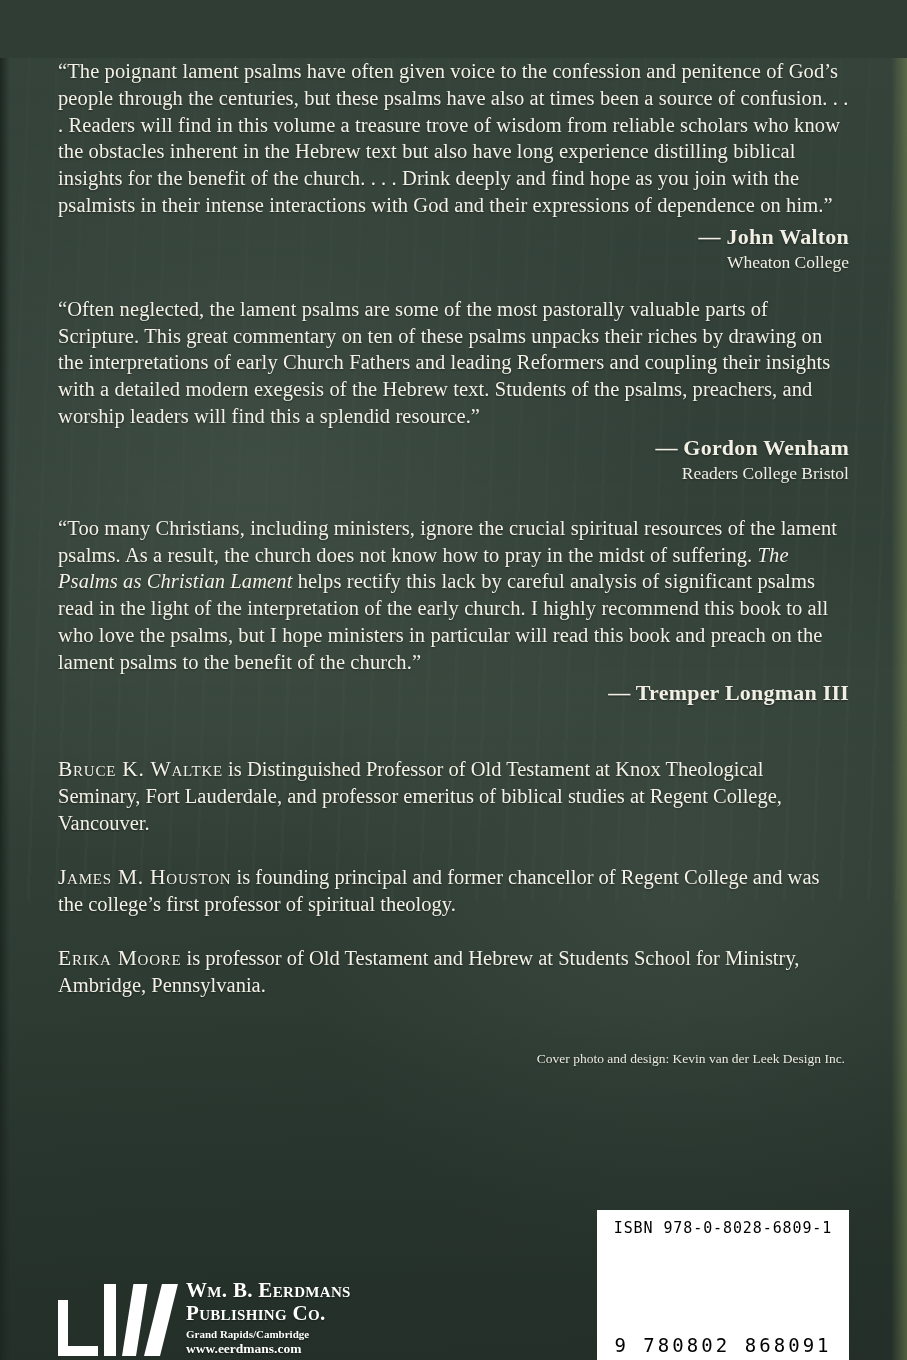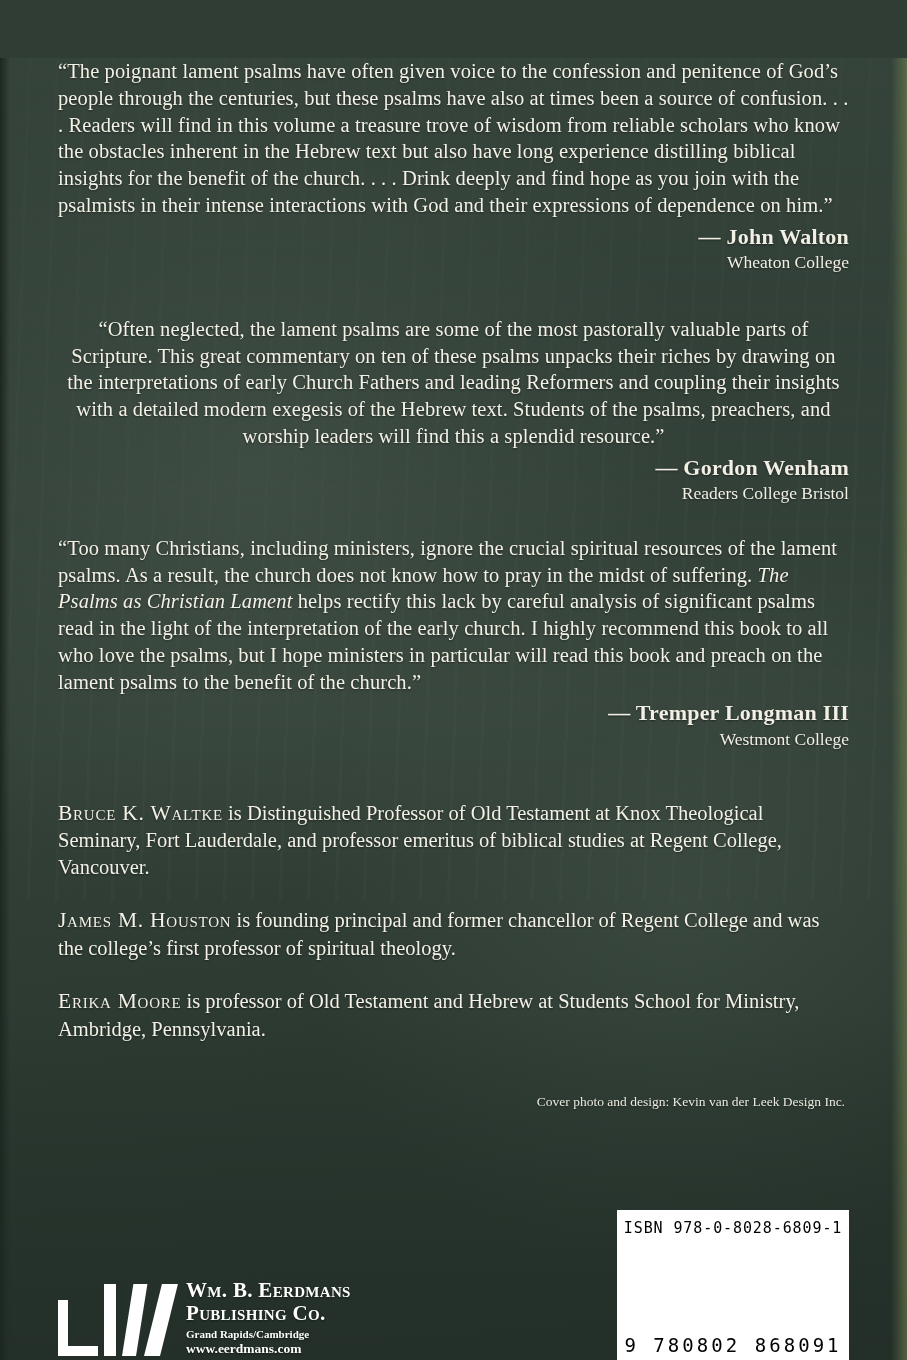--- a/index.html
+++ b/index.html
@@ -69,21 +69,21 @@
 
   .blurb {
     font-size: 20.5px;
     line-height: 1.305;
     letter-spacing: 0.005em;
     color: #f4f1e6;
     text-align: left;
     text-shadow: 0 1px 2px rgba(0,0,0,0.45);
   }
   .blurb-1 { margin-top: 58px; }
-  .blurb-2 { margin-top: 42px; text-align: center; }
+  .blurb-2 { margin-top: 22px; }
   .blurb-3 { margin-top: 30px; }
   .blurb .ital { font-style: italic; }
 
   .attrib {
     text-align: right;
     margin-top: 4px;
     text-shadow: 0 1px 2px rgba(0,0,0,0.45);
   }
   .attrib .name {
     font-size: 22px;
@@ -176,21 +176,21 @@
     margin-top: 2px;
   }
   .pub-text .l4 {
     font-size: 13.5px;
     font-weight: bold;
     margin-top: 1px;
   }
 
   .isbn-box {
     background: #ffffff;
-    width: 232px;
+    width: 252px;
     height: 150px;
     box-sizing: border-box;
     padding: 9px 10px 6px 10px;
     display: flex;
     flex-direction: column;
     align-items: center;
     gap: 44px;
   }
   .isbn-text {
     font-family: "DejaVu Sans Mono", monospace;
@@ -239,21 +239,20 @@
 
     <div class="blurb blurb-2">“Often neglected, the lament psalms are some of the most pastorally valuable parts of Scripture. This great commentary on ten of these psalms unpacks their riches by drawing on the interpretations of early Church Fathers and leading Reformers and coupling their insights with a detailed modern exegesis of the Hebrew text. Students of the psalms, preachers, and worship leaders will find this a splendid resource.”</div>
     <div class="attrib">
       <span class="name">— Gordon Wenham</span>
       <span class="aff">Readers College Bristol</span>
     </div>
 
     <div class="blurb blurb-3">“Too many Christians, including ministers, ignore the crucial spiritual resources of the lament psalms. As a result, the church does not know how to pray in the midst of suffering. <span class="ital">The Psalms as Christian Lament</span> helps rectify this lack by careful analysis of significant psalms read in the light of the interpretation of the early church. I highly recommend this book to all who love the psalms, but I hope ministers in particular will read this book and preach on the lament psalms to the benefit of the church.”</div>
     <div class="attrib">
       <span class="name">— Tremper Longman III</span>
-      <span class="aff">Westmont College</span>
     </div>
 
     <div class="bio bio-1">
       <span class="who">Bruce K. Waltke</span><span> is Distinguished Professor of Old Testament at Knox Theological Seminary, Fort Lauderdale, and professor emeritus of biblical studies at Regent College, Vancouver.</span>
     </div>
     <div class="bio bio-2">
       <span class="who">James M. Houston</span><span> is founding principal and former chancellor of Regent College and was the college’s first professor of spiritual theology.</span>
     </div>
     <div class="bio bio-3">
       <span class="who">Erika Moore</span><span> is professor of Old Testament and Hebrew at Students School for Ministry, Ambridge, Pennsylvania.</span>

